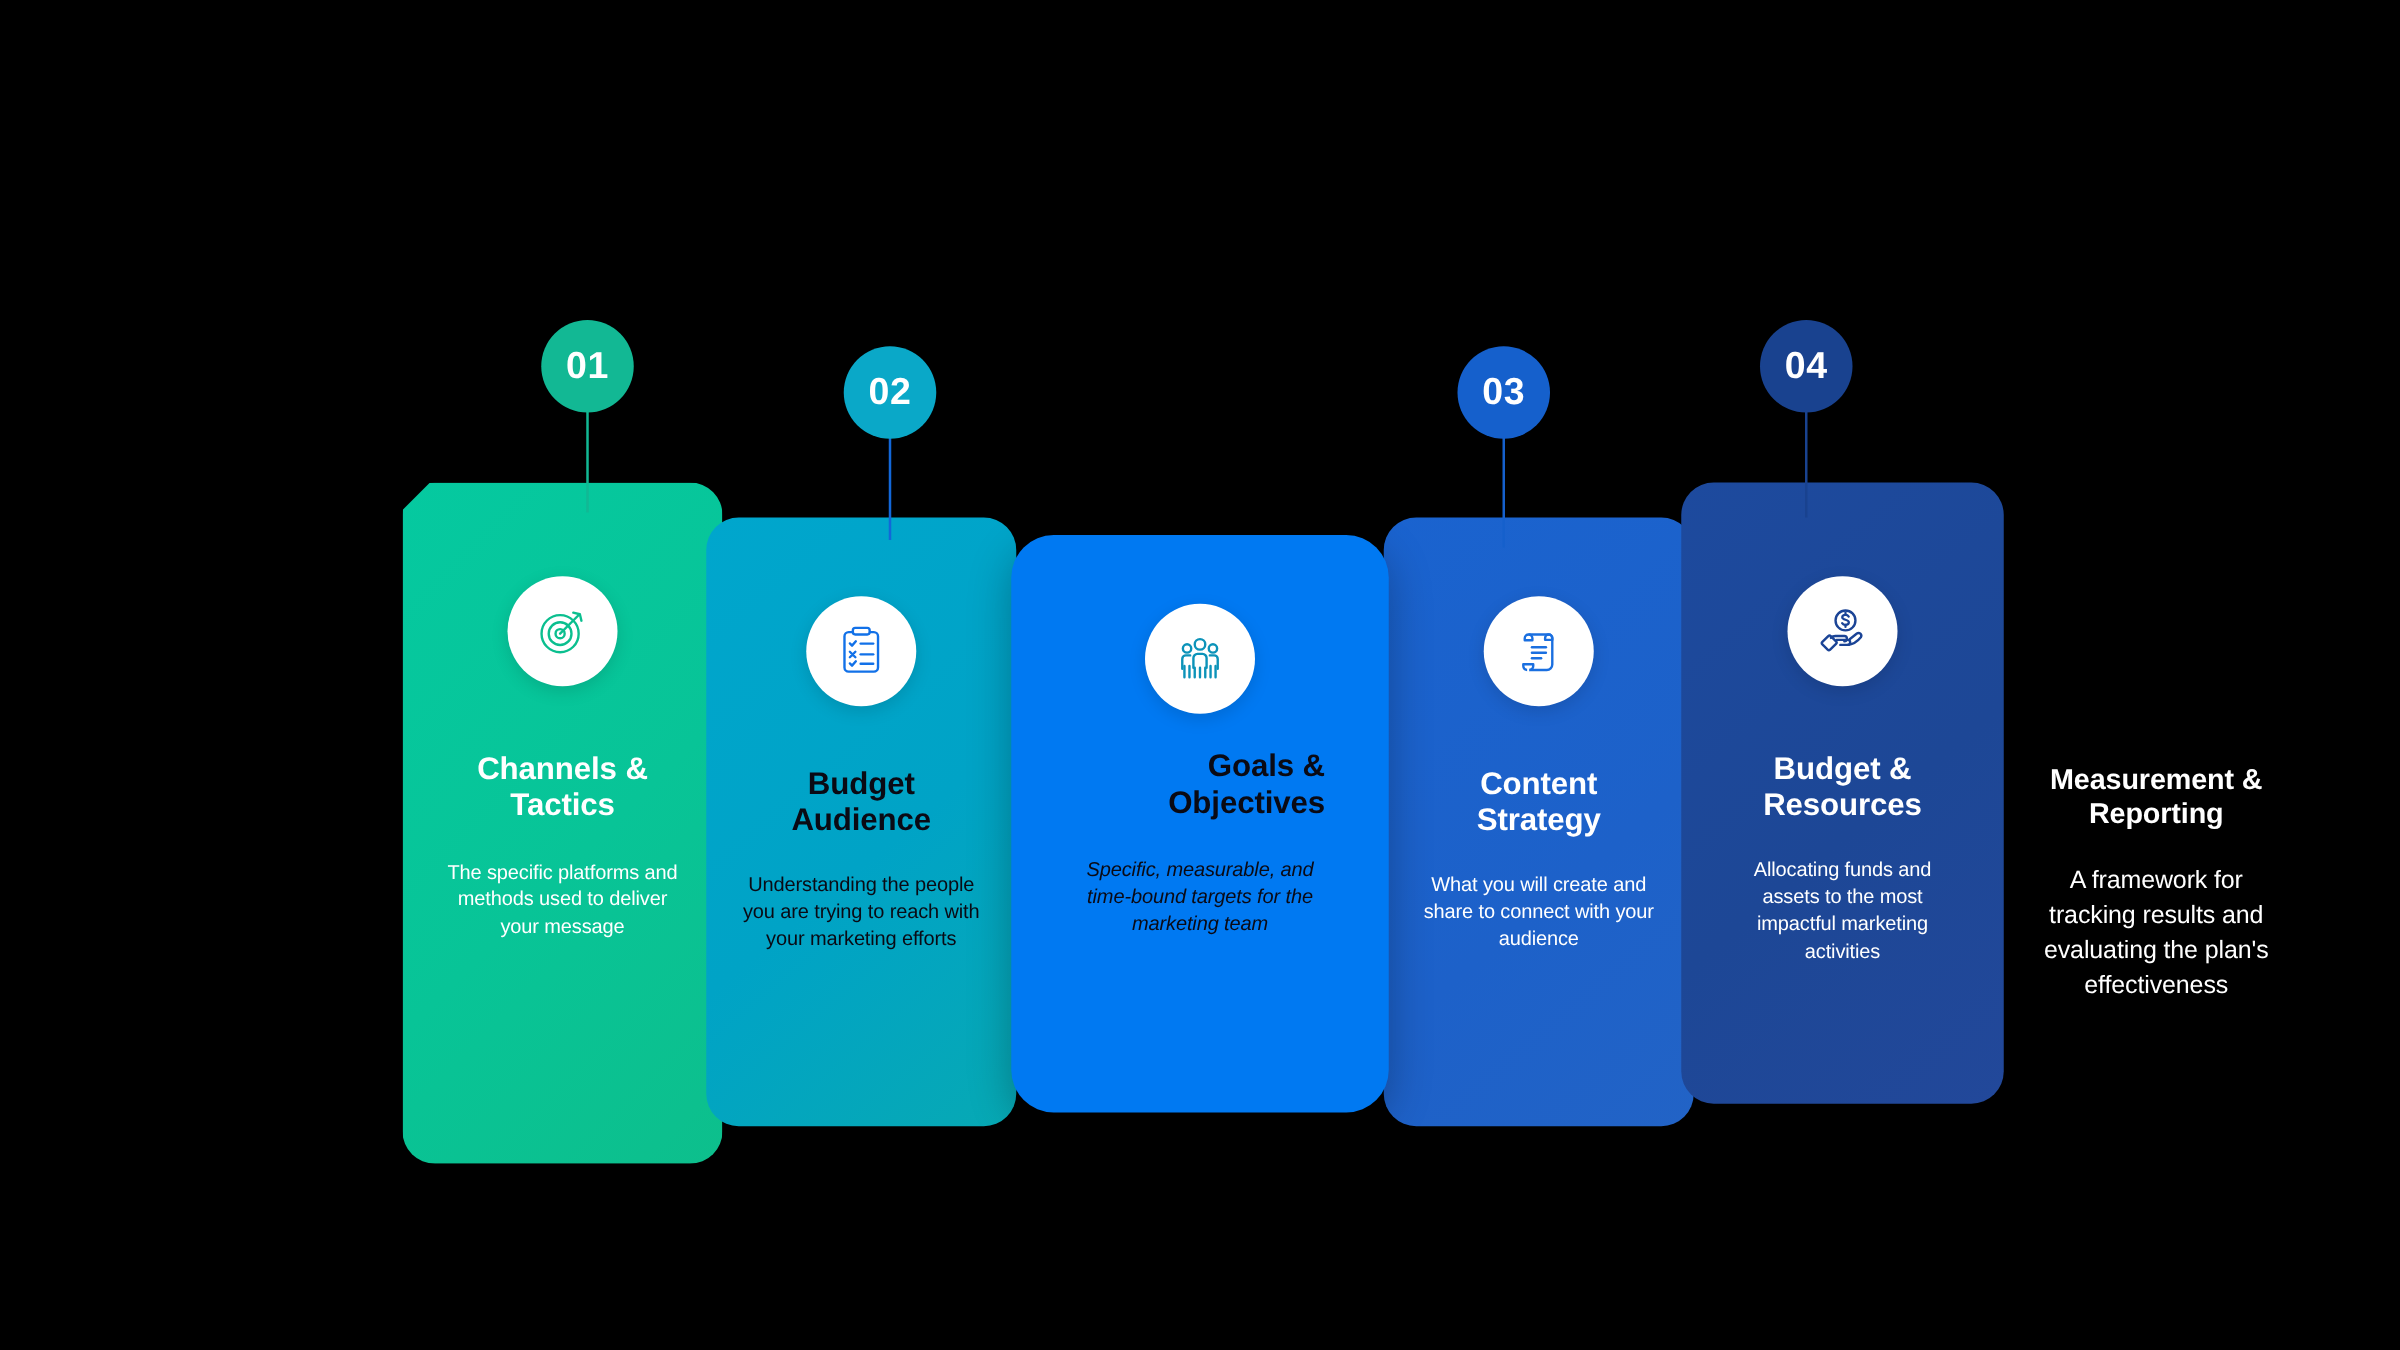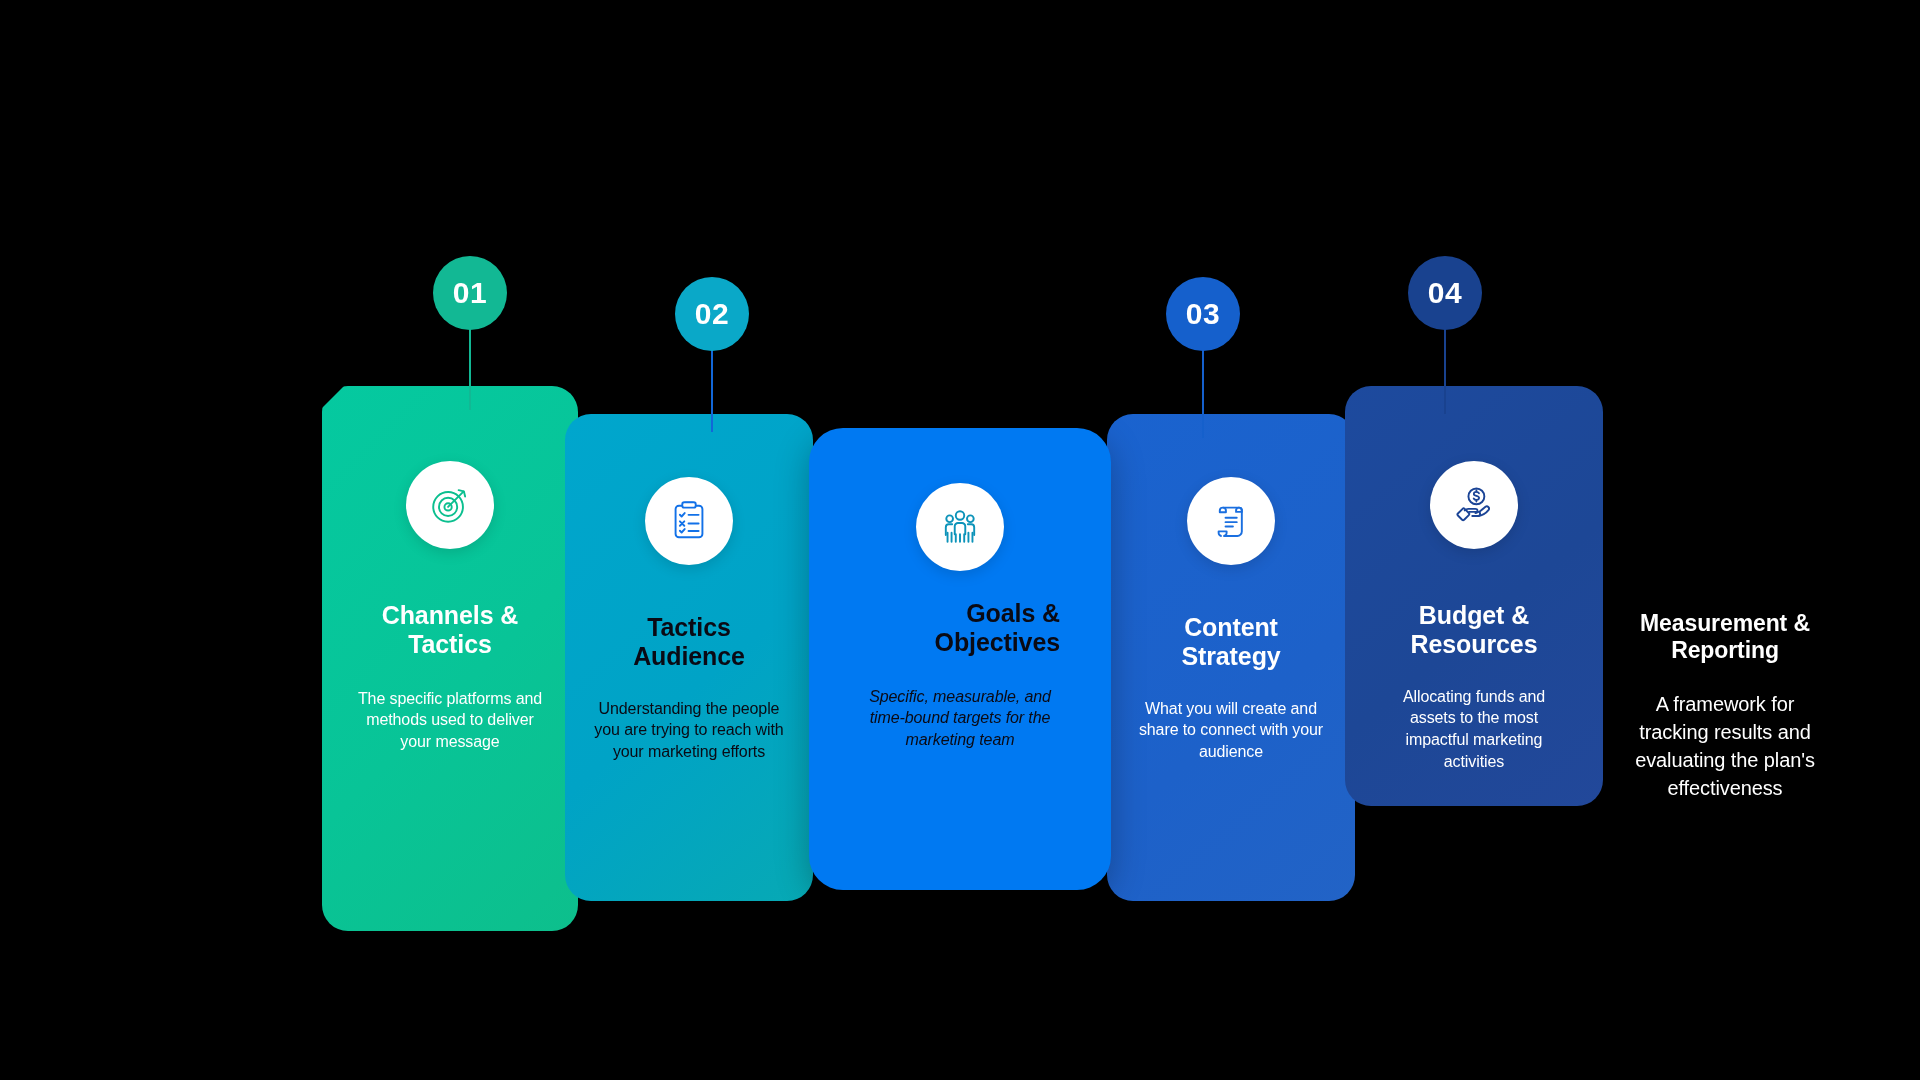--- a/index.html
+++ b/index.html
@@ -88,21 +88,21 @@
           <path d="M19 8 V6.5 A1.5 1.5 0 0 1 20.5 5 h7 A1.5 1.5 0 0 1 29 6.5 V8" stroke="#1271e8" stroke-width="2" stroke-linejoin="round"></path>
           <rect x="17" y="4.5" width="14" height="5.5" rx="2" stroke="#1271e8" stroke-width="2" fill="#fff"></rect>
           <path d="M14.5 17.5 l1.8 1.8 l3.2 -3.6" stroke="#1271e8" stroke-width="2" stroke-linecap="round" stroke-linejoin="round"></path>
           <path d="M14.5 24.4 l4.6 4.6 M19.1 24.4 l-4.6 4.6" stroke="#1271e8" stroke-width="2" stroke-linecap="round"></path>
           <path d="M14.5 34.2 l1.8 1.8 l3.2 -3.6" stroke="#1271e8" stroke-width="2" stroke-linecap="round" stroke-linejoin="round"></path>
           <path d="M23.5 17.6 H34" stroke="#1271e8" stroke-width="2" stroke-linecap="round"></path>
           <path d="M23.5 26.6 H34" stroke="#1271e8" stroke-width="2" stroke-linecap="round"></path>
           <path d="M23.5 34.4 H34" stroke="#1271e8" stroke-width="2" stroke-linecap="round"></path>
         </svg>
       </div>
-      <div class="c-title" style="color:#0a0a14;margin-top:48px;max-width:180px;">Tactics Audience</div>
+      <div class="c-title" style="color:#0a0a14;margin-top:48px;max-width:180px;">Budget Audience</div>
       <div class="c-desc" style="color:#0a0a14;margin-top:26px;max-width:192px;">Understanding the people you are trying to reach with your marketing efforts</div>
     </div>
   </div>
 
   <div class="card" style="left:809px;top:428px;width:302px;height:462px;
               background:#0079f2;border-radius:34px;z-index:20;
               box-shadow:0 10px 34px rgba(0,0,0,.28);">
     <div class="inner" style="padding:55px 22px 0;">
       <div class="iconwrap">
         <svg viewBox="0 0 48 48" fill="none">
@@ -134,21 +134,21 @@
           <path d="M18.3 20.6 H30" stroke="#1a6fe0" stroke-width="2" stroke-linecap="round"></path>
           <path d="M18.3 25.2 H30" stroke="#1a6fe0" stroke-width="2" stroke-linecap="round"></path>
           <path d="M18.3 29.8 H26" stroke="#1a6fe0" stroke-width="2" stroke-linecap="round"></path>
         </svg>
       </div>
       <div class="c-title" style="color:#ffffff;margin-top:48px;max-width:180px;">Content Strategy</div>
       <div class="c-desc" style="color:#ffffff;margin-top:26px;max-width:188px;">What you will create and share to connect with your audience</div>
     </div>
   </div>
 
-  <div class="card" style="left:1345px;top:386px;width:258px;height:420px;
+  <div class="card" style="left:1345px;top:386px;width:258px;height:497px;
               background:linear-gradient(140deg,#1d4a9e 0%,#1d4796 55%,#22489a 100%);
               border-radius:26px;">
     <div class="inner" style="padding:75px 20px 0;">
       <div class="iconwrap">
         <svg viewBox="0 0 48 48" fill="none">
           <circle cx="26.5" cy="15" r="8.3" stroke="#1b4496" stroke-width="2"></circle>
           <path d="M29.2 11.7 a3.1 3.1 0 0 0 -2.7 -1.4 c-1.6 0 -2.7 .9 -2.7 2.1 c0 2.6 5.5 1.4 5.5 4.1
                    c0 1.3 -1.2 2.2 -2.8 2.2 a3.2 3.2 0 0 1 -2.8 -1.5" stroke="#1b4496" stroke-width="1.9" stroke-linecap="round"></path>
           <path d="M26.5 8.4 v1.6 M26.5 18.7 v1.7" stroke="#1b4496" stroke-width="1.9" stroke-linecap="round"></path>
           <path d="M19 31.2 h9.3 a2.1 2.1 0 0 1 0 4.2 h-6.1" stroke="#1b4496" stroke-width="2" stroke-linecap="round" stroke-linejoin="round"></path>

